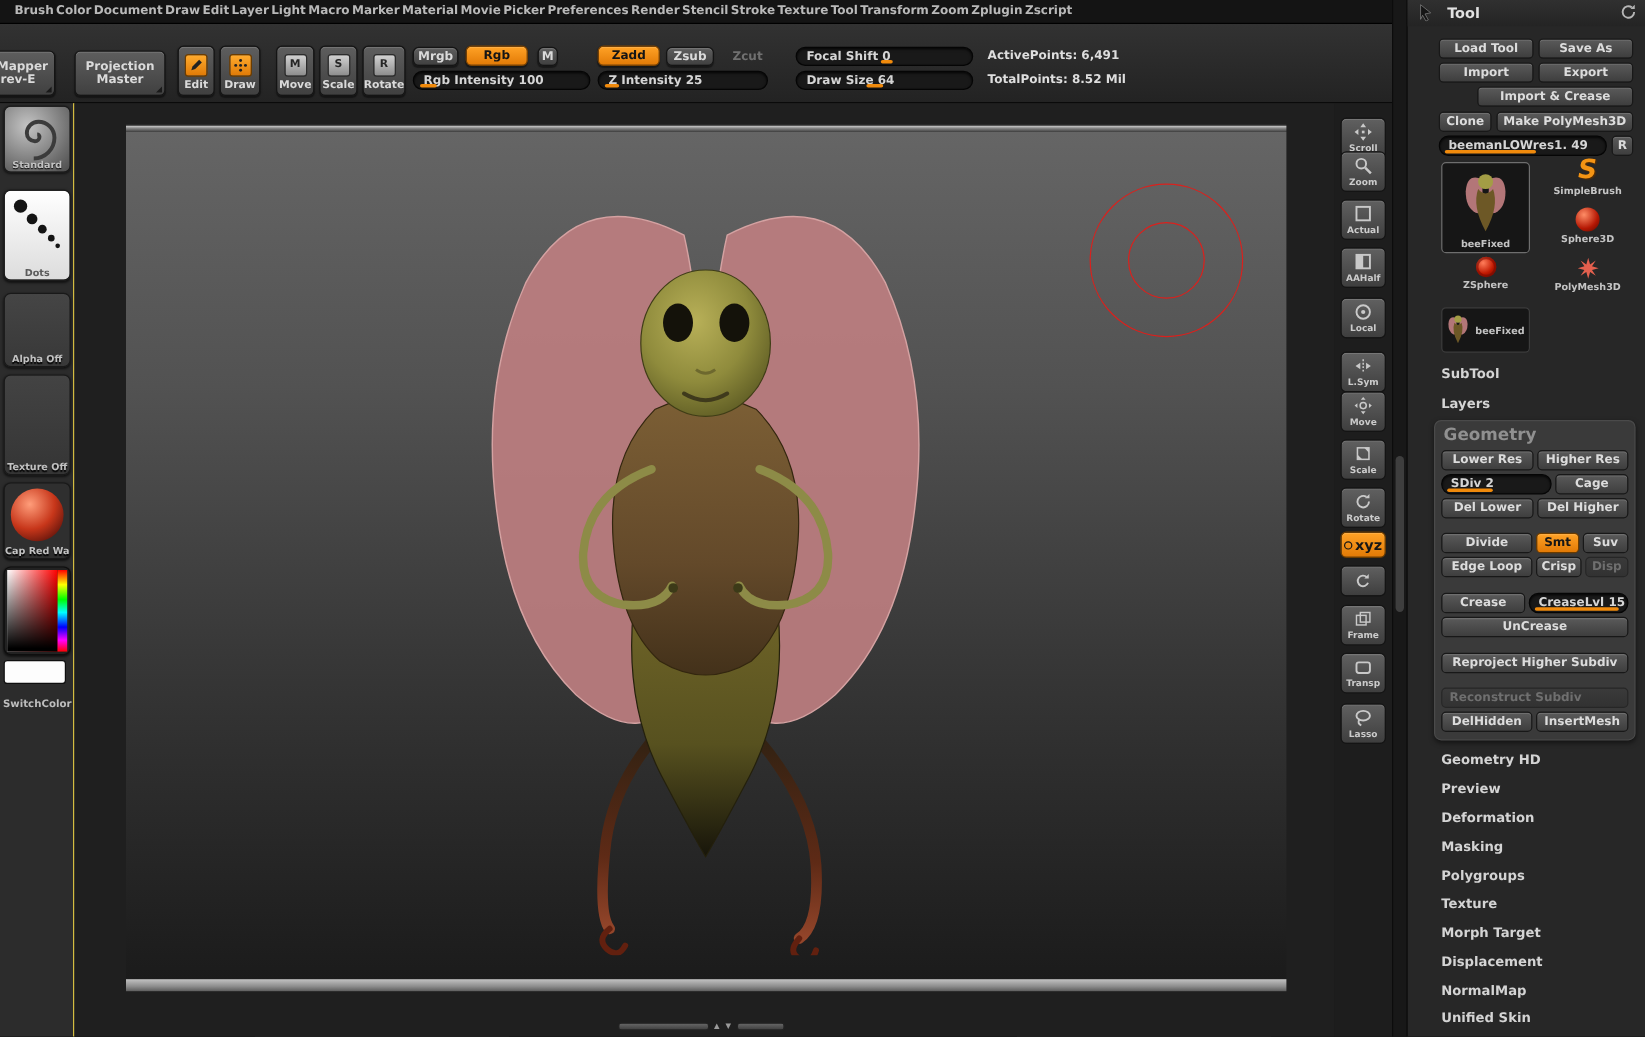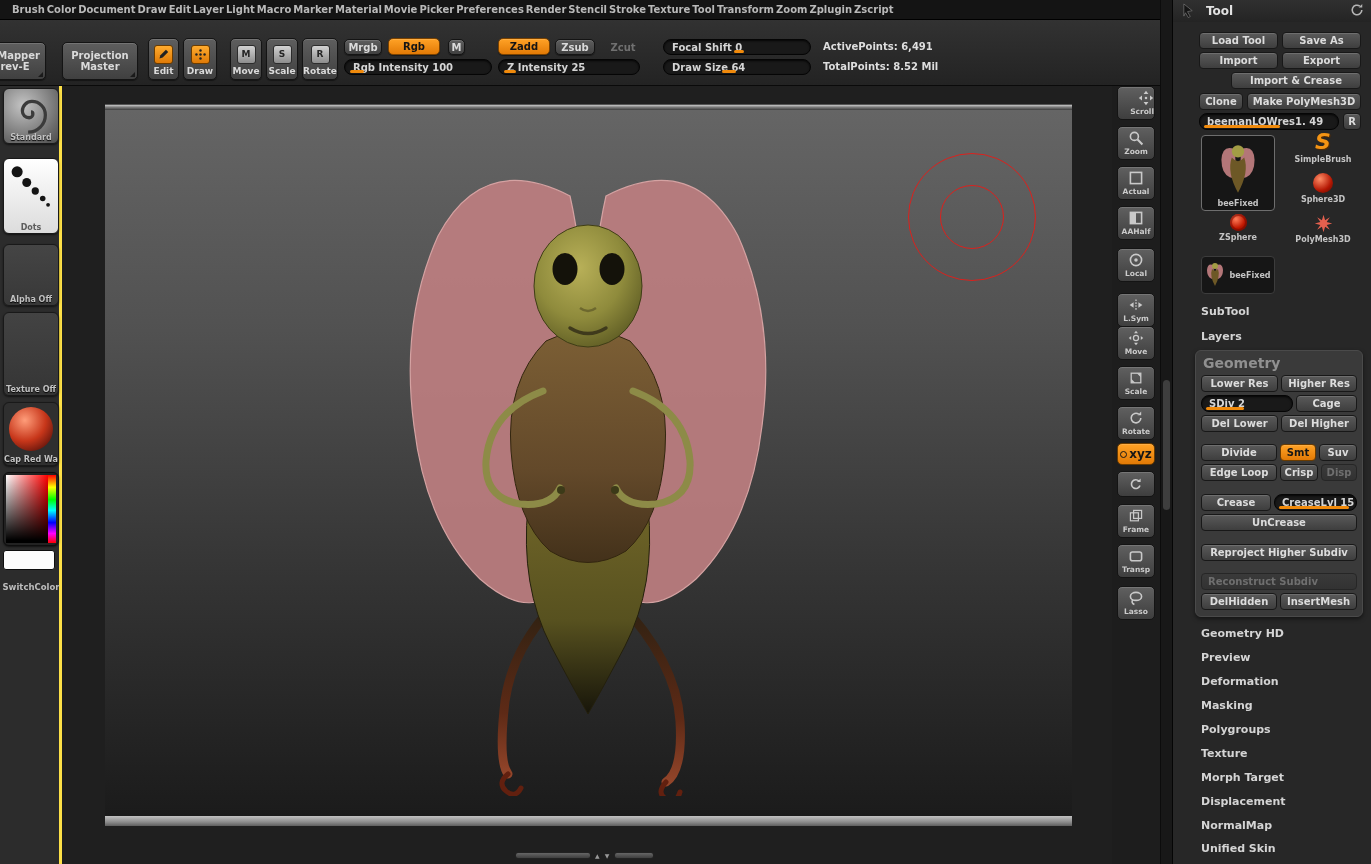--- a/index.html
+++ b/index.html
@@ -26,21 +26,21 @@
   .tt-icon.or { background:linear-gradient(#ffab2e,#df7a07); border:1px solid #6b3c00; }
   .tt-icon.gr { background:linear-gradient(#d2d2d2,#8d8d8d); border:1px solid #2c2c2c; color:#262626; font-size:9px; }
   .slider { position:absolute; background:#191919; border:1px solid #050505; border-radius:8px; color:#d5d5d5;
             font-size:10px; padding:2px 0 0 8px; box-shadow:inset 0 1px 2px rgba(0,0,0,.8); }
   .slider .fill { position:absolute; bottom:1px; height:3px; background:#f08a0c; border-radius:2px; }
   .stats { position:absolute; color:#dedede; font-size:10px; white-space:nowrap; }
   .corner-notch { position:absolute; right:2px; bottom:2px; width:0; height:0;
                   border-left:5px solid transparent; border-bottom:5px solid #1a1a1a; }
 
   
-  .left-panel { position:absolute; left:0; top:86px; width:62px; height:778px; background:#2c2c2c; border-right:3px solid #fde047; }
+  .left-panel { position:absolute; left:0; top:86px; width:62px; height:778px; background:#2c2c2c; border-right:1px solid #fde047; }
   .thumb { position:absolute; left:3px; width:56px; border-radius:6px; border:1px solid #191919;
            box-shadow:0 1px 2px rgba(0,0,0,.6); overflow:hidden; }
   .thumb .tlabel { position:absolute; left:0; right:0; bottom:1px; text-align:center; font-size:8px; color:#c2c2c2;
                    text-shadow:0 1px 1px #000; }
 
   
   .canvas { position:absolute; left:62px; top:86px; width:1050px; height:778px; background:#1f1f1f; }
   .doc { position:absolute; left:43px; top:24px; width:967px; height:706px;
          background:linear-gradient(180deg,#656565 0%,#525252 30%,#353535 65%,#1b1b1b 100%); }
   .doc-topline { position:absolute; left:43px; top:18px; width:967px; height:6px;
@@ -300,21 +300,21 @@
 
     <div class="mini-scroll">
       <span class="ms-bar" style="width:76px;"></span>
       <span class="ms-arrows">▲</span>
       <span class="ms-arrows">▼</span>
       <span class="ms-bar" style="width:40px;"></span>
     </div>
   </div>
 
   <div class="right-shelf">
-    <div class="shelf-btn" style="top:0px;align-items:flex-end;">
+    <div class="shelf-btn" style="top:12px;">
       <svg viewBox="0 0 20 20">
           <g fill="#c9c9c9">
             <path d="M10 1l3 4H7zM10 19l3-4H7zM1 10l4-3v6zM19 10l-4-3v6z"></path>
             <rect x="8.6" y="8.6" width="2.8" height="2.8"></rect>
           </g>
         </svg>
       <span>Scroll</span>
     </div>
     <div class="shelf-btn" style="top:40px;">
       <svg viewBox="0 0 20 20">

